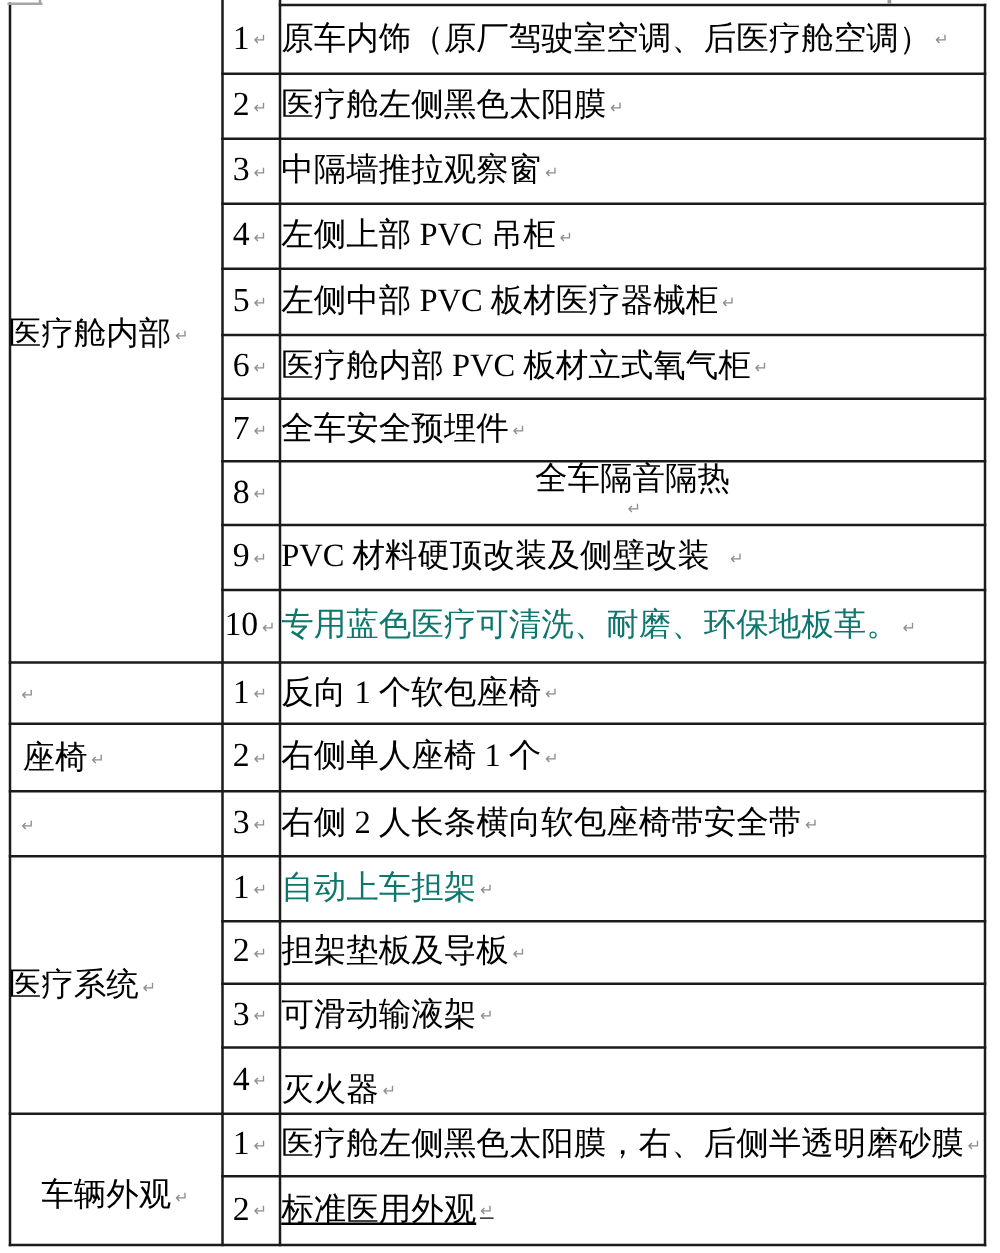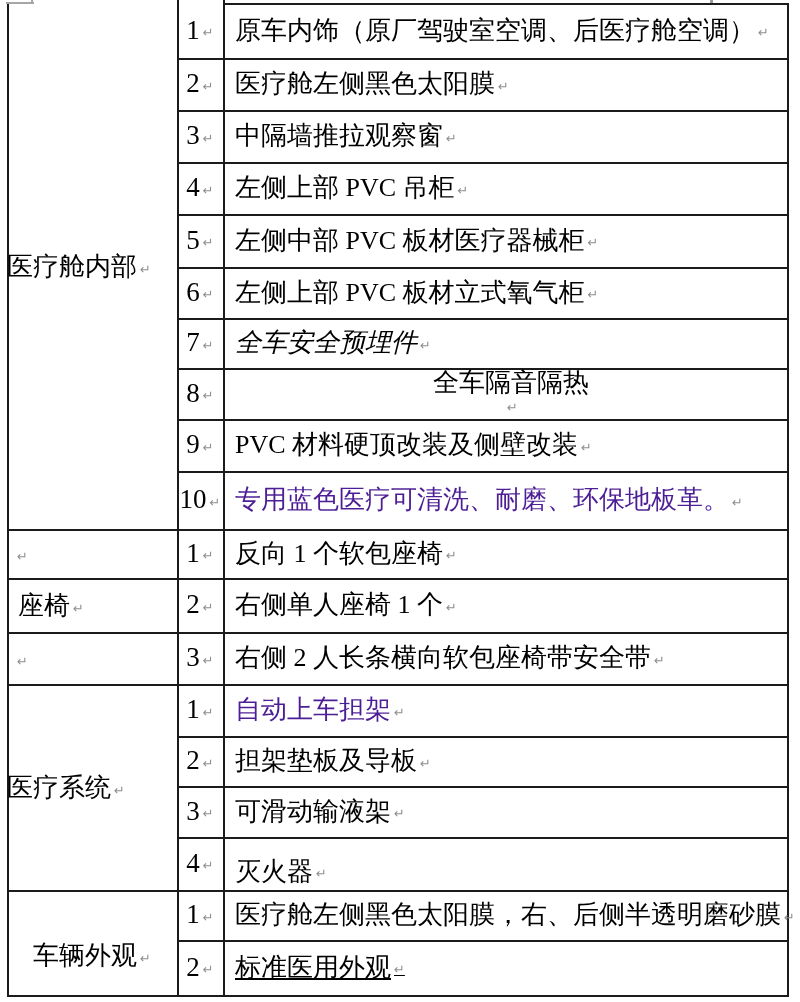--- a/index.html
+++ b/index.html
@@ -1,25 +1,25 @@
 <!DOCTYPE html>
 <html><head>
 <meta charset="utf-8">
 <style>
   html,body{margin:0;padding:0;background:#fff;}
   .canvas{position:relative;width:800px;height:1002px;background:#ffffff;overflow:hidden;
           font-family:"Liberation Serif","DejaVu Serif",serif;color:#000;}
   .ln{position:absolute;background:#1b1b1b;}
   .cell{position:absolute;display:flex;align-items:center;font-size:26px;line-height:1.15;}
-  .desc{left:225px;width:562px;padding-left:10px;box-sizing:border-box;}
+  .desc{left:225px;width:562px;box-sizing:border-box;}
   .num{left:177px;width:46px;justify-content:center;font-size:27px;}
   .cat{position:absolute;left:7px;width:170px;display:flex;align-items:center;font-size:26px;box-sizing:border-box;}
   .cat.center{justify-content:flex-start;}
   .t{white-space:nowrap;letter-spacing:0px;}
-  .red{color:#4c1d95;}
+  .red{color:#0f766e;}
   .pn{font-family:"DejaVu Sans",sans-serif;font-size:13px;color:#8f8f8f;margin-left:3px;
       transform:translateY(3px);letter-spacing:0;}
   .exterior-wrap{position:absolute;left:7px;top:890px;width:170px;height:105px;display:flex;
       flex-direction:column;}
   .exterior-line{flex:0 0 auto;display:flex;align-items:center;justify-content:center;font-size:26px;}
   .frag{position:absolute;}
 </style>
 </head>
 <body>
 
@@ -135,47 +135,47 @@
   <div class="cell desc" style="top:214px;height:53px;">
       <span class="t">左侧中部 PVC 板材医疗器械柜</span>
       <span class="pn">↵</span>
     </div>
 
   <div class="cell num" style="top:267px;height:51px;">
       <span class="t">6</span>
       <span class="pn">↵</span>
     </div>
   <div class="cell desc" style="top:267px;height:51px;">
-      <span class="t">左侧上部 PVC 板材立式氧气柜</span>
+      <span class="t">医疗舱内部 PVC 板材立式氧气柜</span>
       <span class="pn">↵</span>
     </div>
 
   <div class="cell num" style="top:318px;height:50px;">
       <span class="t">7</span>
       <span class="pn">↵</span>
     </div>
-  <div class="cell desc" style="top:318px;height:50px;font-style:italic;">
+  <div class="cell desc" style="top:318px;height:50px;">
       <span class="t">全车安全预埋件</span>
       <span class="pn">↵</span>
     </div>
 
   <div class="cell num" style="top:368px;height:51px;">
       <span class="t">8</span>
       <span class="pn">↵</span>
     </div>
   <div class="cell desc" style="top:368px;height:51px;flex-direction:column;">
       <span class="t">全车隔音隔热</span>
       <span class="pn">↵</span>
     </div>
 
   <div class="cell num" style="top:419px;height:52px;">
       <span class="t">9</span>
       <span class="pn">↵</span>
     </div>
-  <div class="cell desc" style="top:419px;height:52px;">
+  <div class="cell desc" style="top:419px;height:52px;gap:13px;">
       <span class="t">PVC 材料硬顶改装及侧壁改装</span>
       <span class="pn">↵</span>
     </div>
 
   <div class="cell num" style="top:471px;height:58px;">
       <span class="t">10</span>
       <span class="pn">↵</span>
     </div>
   <div class="cell desc" style="top:471px;height:58px;">
       <span class="t red">专用蓝色医疗可清洗、耐磨、环保地板革。</span>

